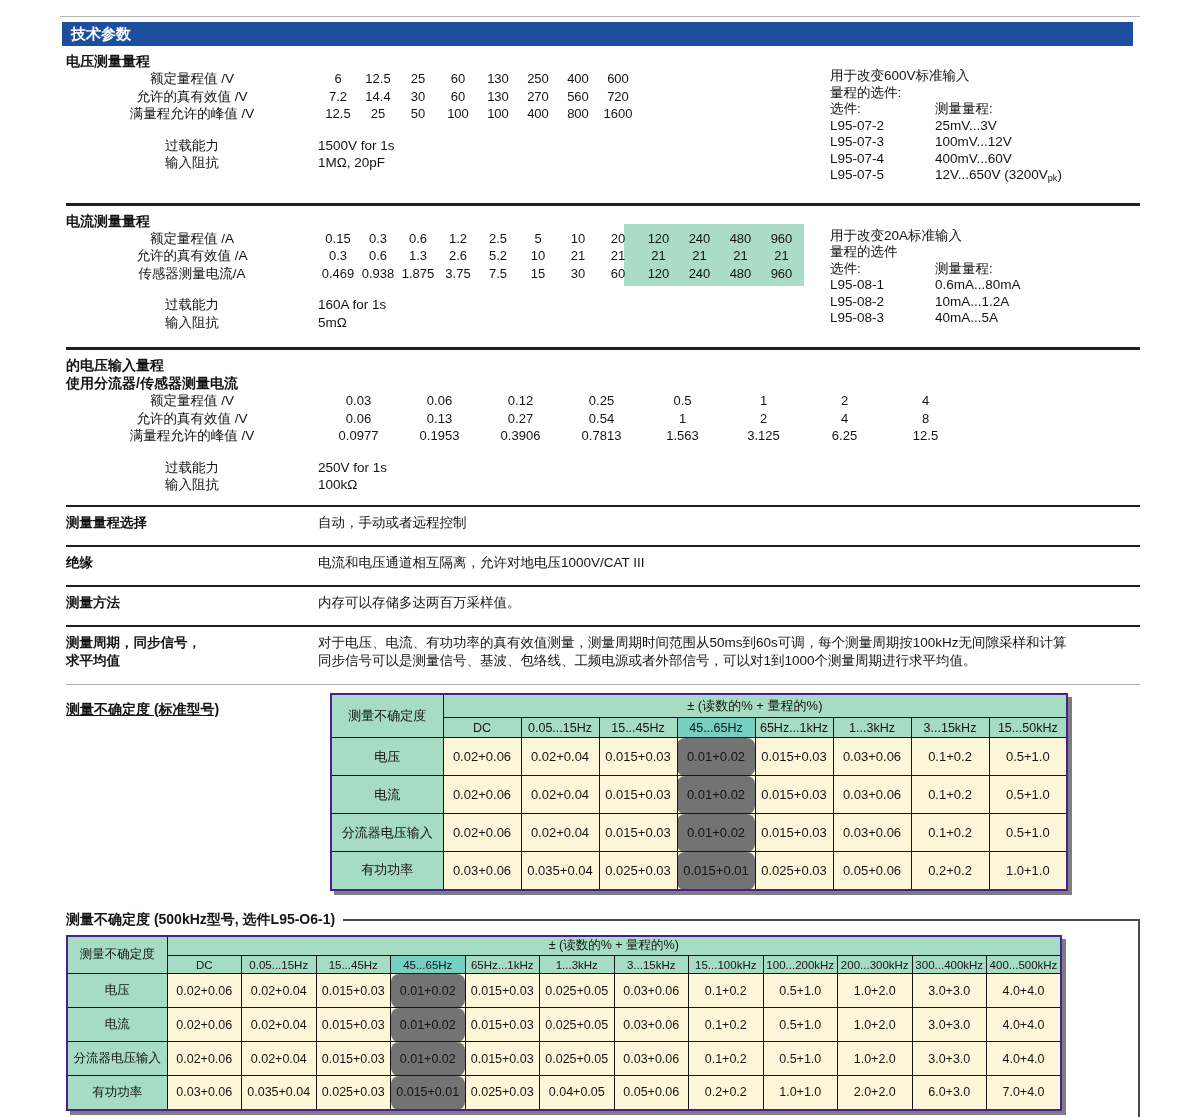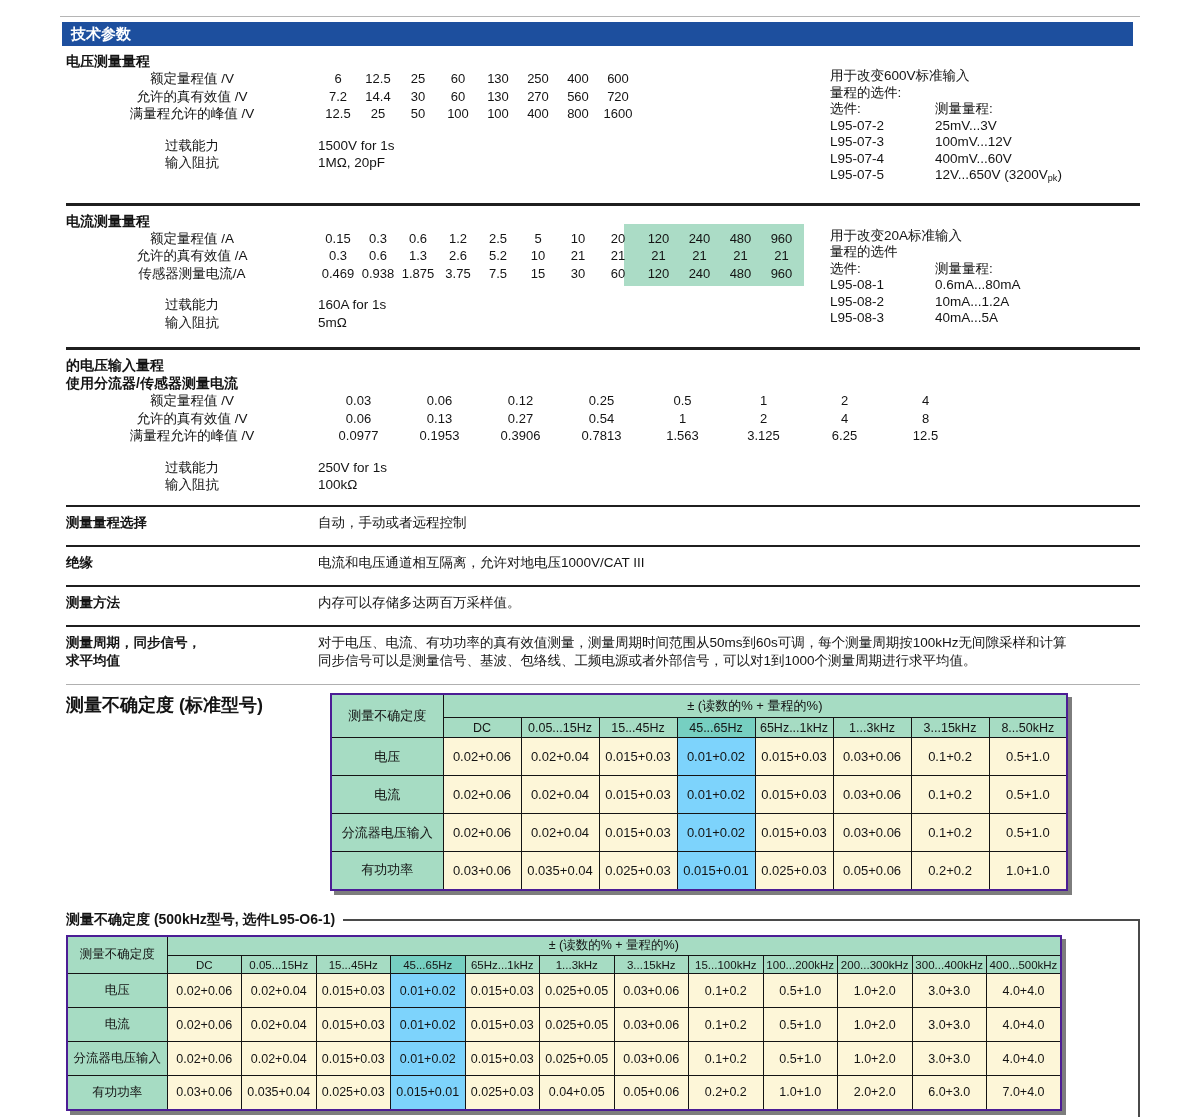--- a/index.html
+++ b/index.html
@@ -34,23 +34,23 @@
   .divider.mid { border-top-width:2px; }
   .divider.thin { border-top:1px solid #b0b0b0; margin:10px 0 6px; }
   .hl-rect { position:absolute; z-index:-1; left:558px; top:12px; width:180px; height:62px; background:#abdcc6; }
   .info { display:flex; font-size:13.5px; line-height:18px; padding:2px 0 4px; }
   .info .lab { font-weight:bold; }
   table { border-collapse:collapse; table-layout:fixed; }
   .utbl { border:2px solid #4c1d95; box-shadow:4px 4px 0 #7d7d7d; background:#fdf6d8; }
   .utbl td { border:1px solid #141414; text-align:center; vertical-align:middle; padding:0; overflow:hidden; white-space:nowrap; }
   .gcell { background:#a6dcc3; }
   .teal  { background:#76cfc1; }
-  .ycell { background:#7dd3fc; }
+  .ycell { background:#737373;border-radius:8px; }
   .tblock1 { position:relative; margin-top:8px; }
-  .tbl-title { position:absolute; left:0; top:0; font-weight:bold; font-size:18px; }
+  .tbl-title { position:absolute; left:0; top:8px; font-weight:bold; font-size:14px;text-decoration:underline; }
   .t1 { width:736px; margin-left:264px; }
   .t1 .spanh { height:24px; font-size:13px; }
   .t1 .ch { height:20px; font-size:12.5px; }
   .t1 .dr td { height:38px; font-size:13px; }
   .t1 .corner { font-size:13px; }
   .tblock2 { position:relative; margin-top:20px; padding-bottom:24px; }
   .t2title { display:flex; align-items:center; height:18px; }
   .t2title .txt { font-weight:bold; font-size:14px; white-space:nowrap; }
   .t2title .tline { flex:1; border-top:2px solid #4a4a4a; margin-left:8px; height:0; }
   .frame { position:absolute; top:9px; left:-6px; right:0; bottom:0; border-right:2px solid #4a4a4a; border-bottom:2px solid #4a4a4a; pointer-events:none; }
@@ -323,21 +323,21 @@
           <td class="gcell spanh" colspan="8">± (读数的% + 量程的%)</td>
         </tr>
         <tr>
           <td class="gcell ch">DC</td>
           <td class="gcell ch">0.05...15Hz</td>
           <td class="gcell ch">15...45Hz</td>
           <td class="gcell ch teal">45...65Hz</td>
           <td class="gcell ch">65Hz...1kHz</td>
           <td class="gcell ch">1...3kHz</td>
           <td class="gcell ch">3...15kHz</td>
-          <td class="gcell ch">8...50kHz</td>
+          <td class="gcell ch">15...50kHz</td>
         </tr>
         <tr class="dr">
           <td class="gcell rl">电压</td>
           <td>0.02+0.06</td>
           <td>0.02+0.04</td>
           <td>0.015+0.03</td>
           <td class="ycell">0.01+0.02</td>
           <td>0.015+0.03</td>
           <td>0.03+0.06</td>
           <td>0.1+0.2</td>

